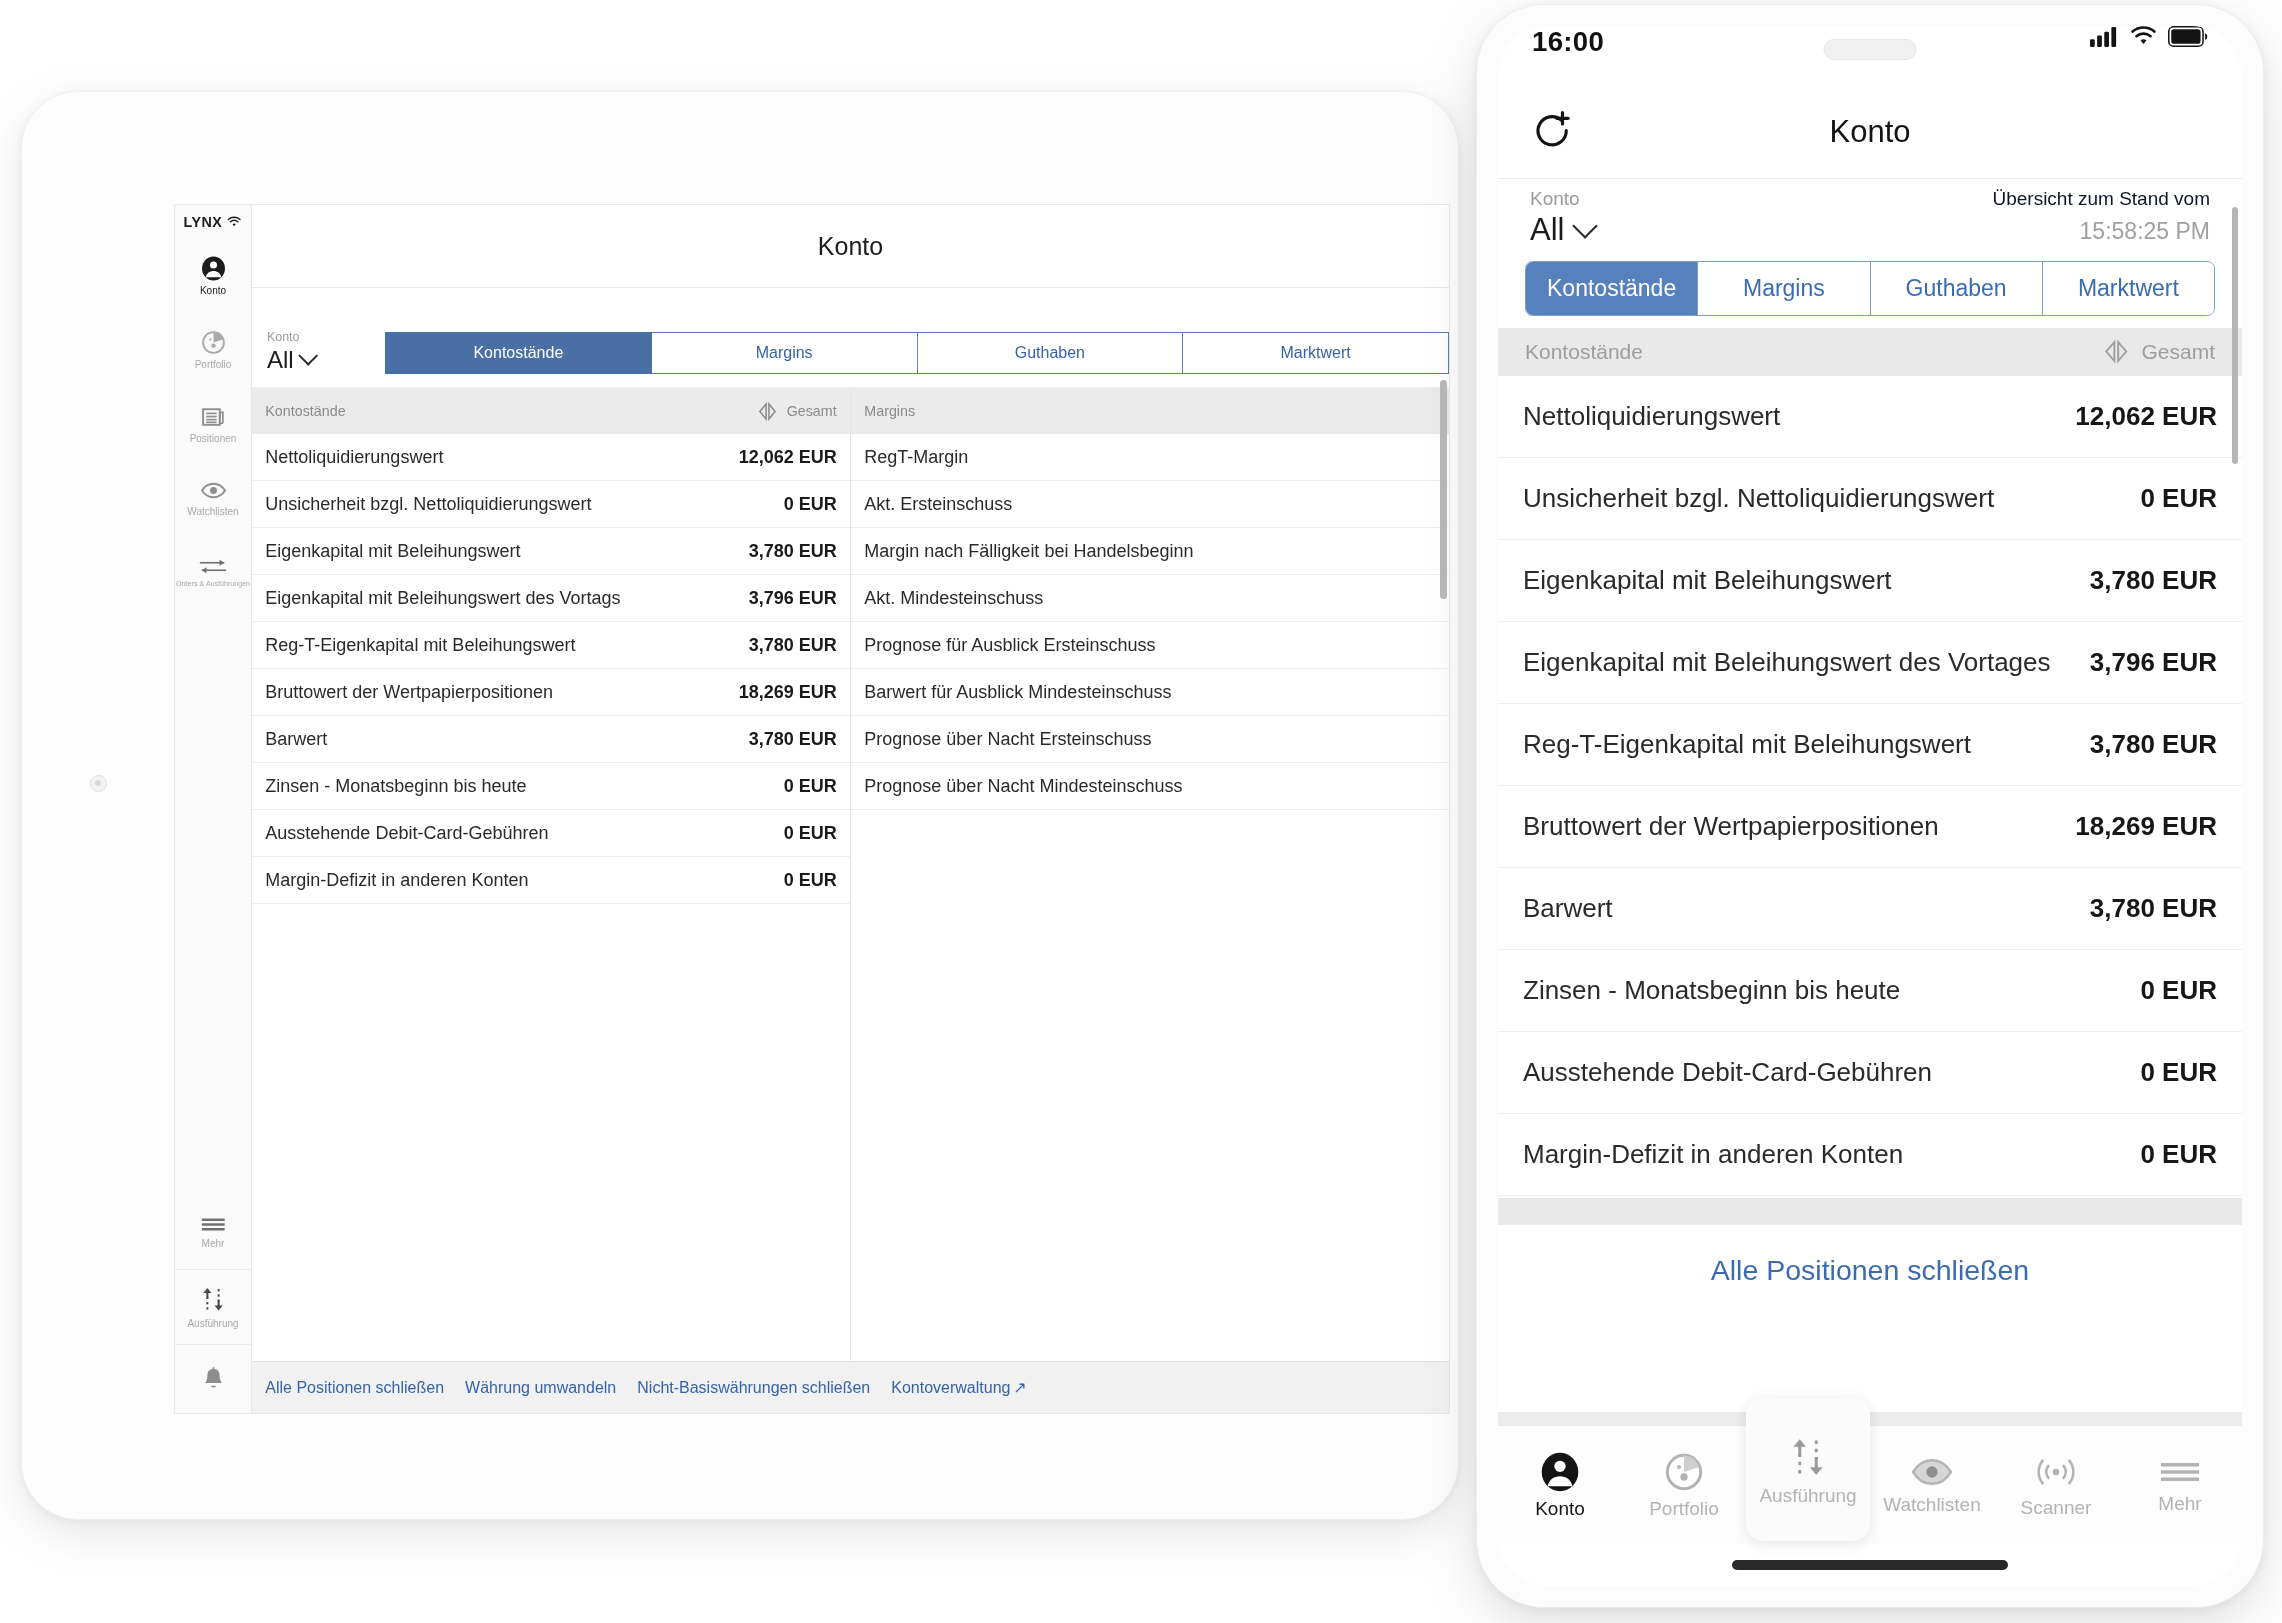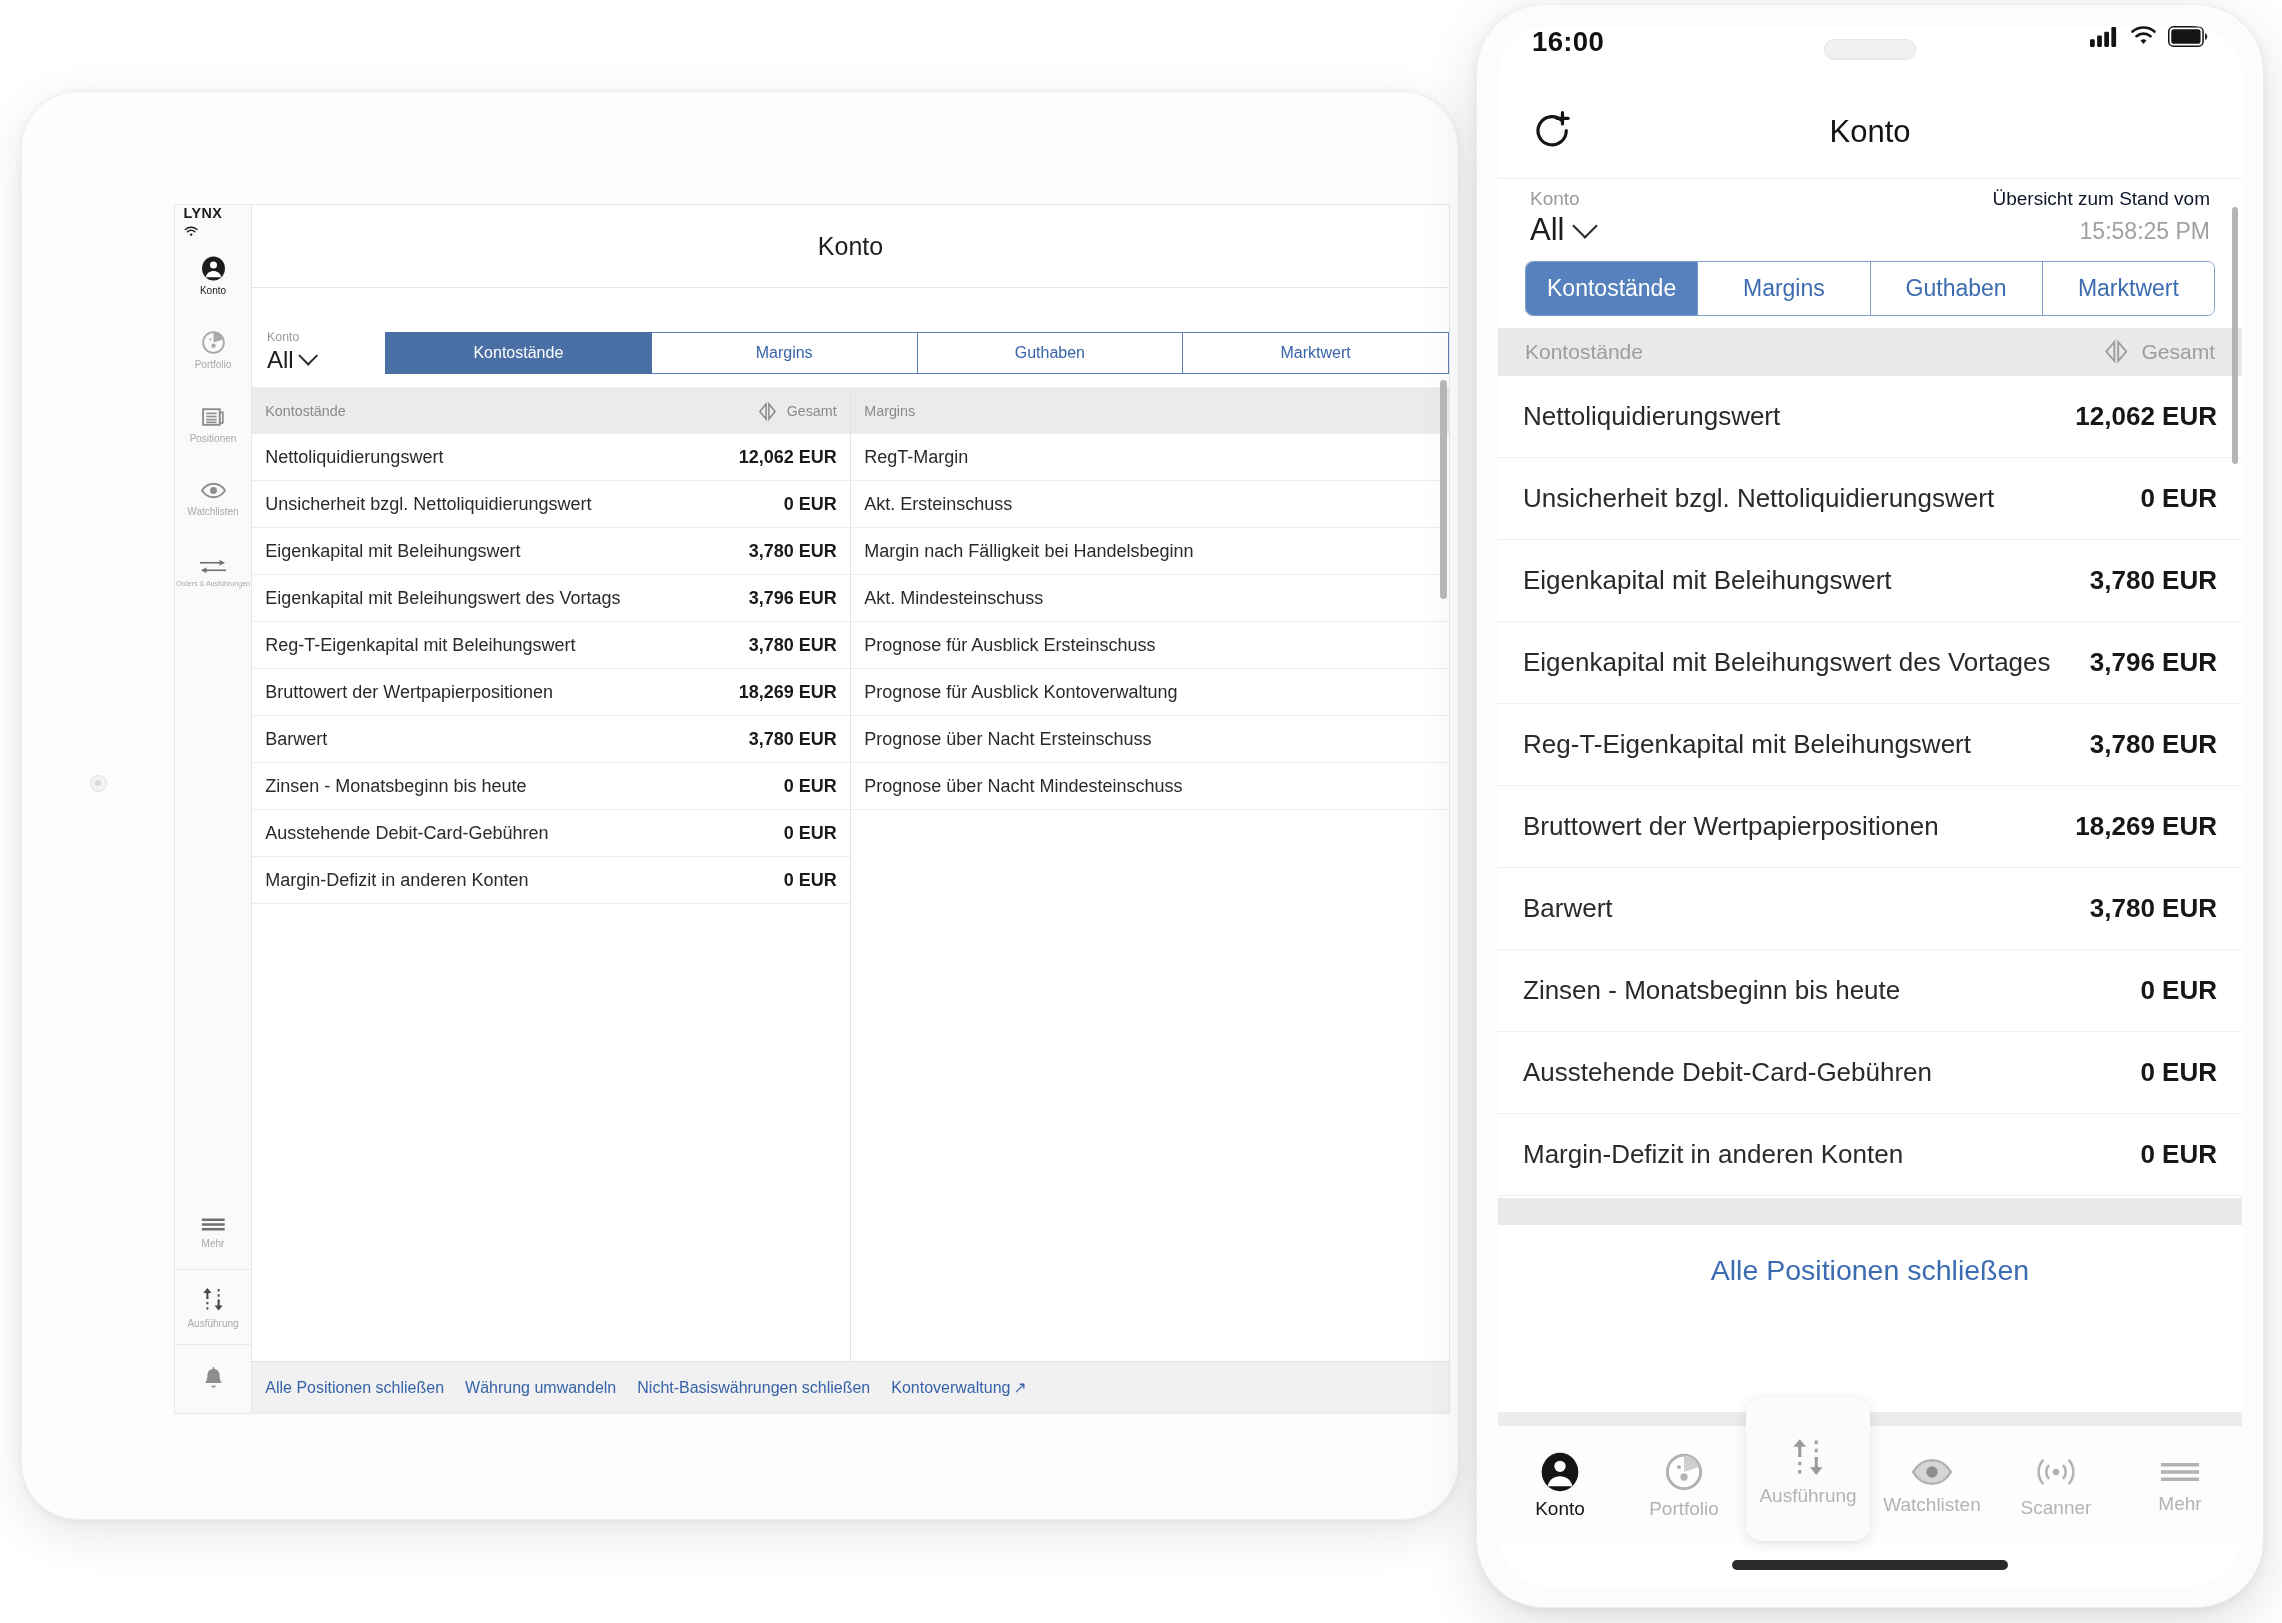--- a/index.html
+++ b/index.html
@@ -33,22 +33,22 @@
     background:#ffffff;border:1px solid #e8e8e8;
     display:flex;overflow:hidden;
   }
 
   
   .t-side{
     width:76px;flex:0 0 76px;background:#fafafa;border-right:1px solid #e6e6e6;
     display:flex;flex-direction:column;
   }
   .t-brand{
-    height:34px;display:flex;gap:4.8px;padding-left:8.6px;
-    font-size:14.3px;font-weight:700;letter-spacing:0.5px;color:#1b1b1b;flex-direction:column;
+    height:34px;display:flex;align-items:center;gap:4.8px;padding-left:8.6px;
+    font-size:14.3px;font-weight:700;letter-spacing:0.5px;color:#1b1b1b;
   }
   .wifi-ic{display:inline-block;}
   .t-side-items{flex:1 1 auto;display:flex;flex-direction:column;}
   .t-item{
     height:74px;display:flex;flex-direction:column;align-items:center;justify-content:center;
     gap:4.8px;color:#a9a9a9;cursor:pointer;
   }
   .t-item .lbl{font-size:10px;line-height:1;text-align:center;white-space:nowrap;}
   .t-item.tiny .lbl{font-size:7.1px;text-align:center;}
   .t-item.active{color:#1a1a1a;}
@@ -409,21 +409,21 @@
               <div class="t-row">
                   <span class="k">Margin nach Fälligkeit bei Handelsbeginn</span>
                 </div>
               <div class="t-row">
                   <span class="k">Akt. Mindesteinschuss</span>
                 </div>
               <div class="t-row">
                   <span class="k">Prognose für Ausblick Ersteinschuss</span>
                 </div>
               <div class="t-row">
-                  <span class="k">Prognose für Ausblick Kontoverwaltung</span>
+                  <span class="k">Barwert für Ausblick Mindesteinschuss</span>
                 </div>
               <div class="t-row">
                   <span class="k">Prognose über Nacht Ersteinschuss</span>
                 </div>
               <div class="t-row">
                   <span class="k">Prognose über Nacht Mindesteinschuss</span>
                 </div>
             </div>
           </div>
 

